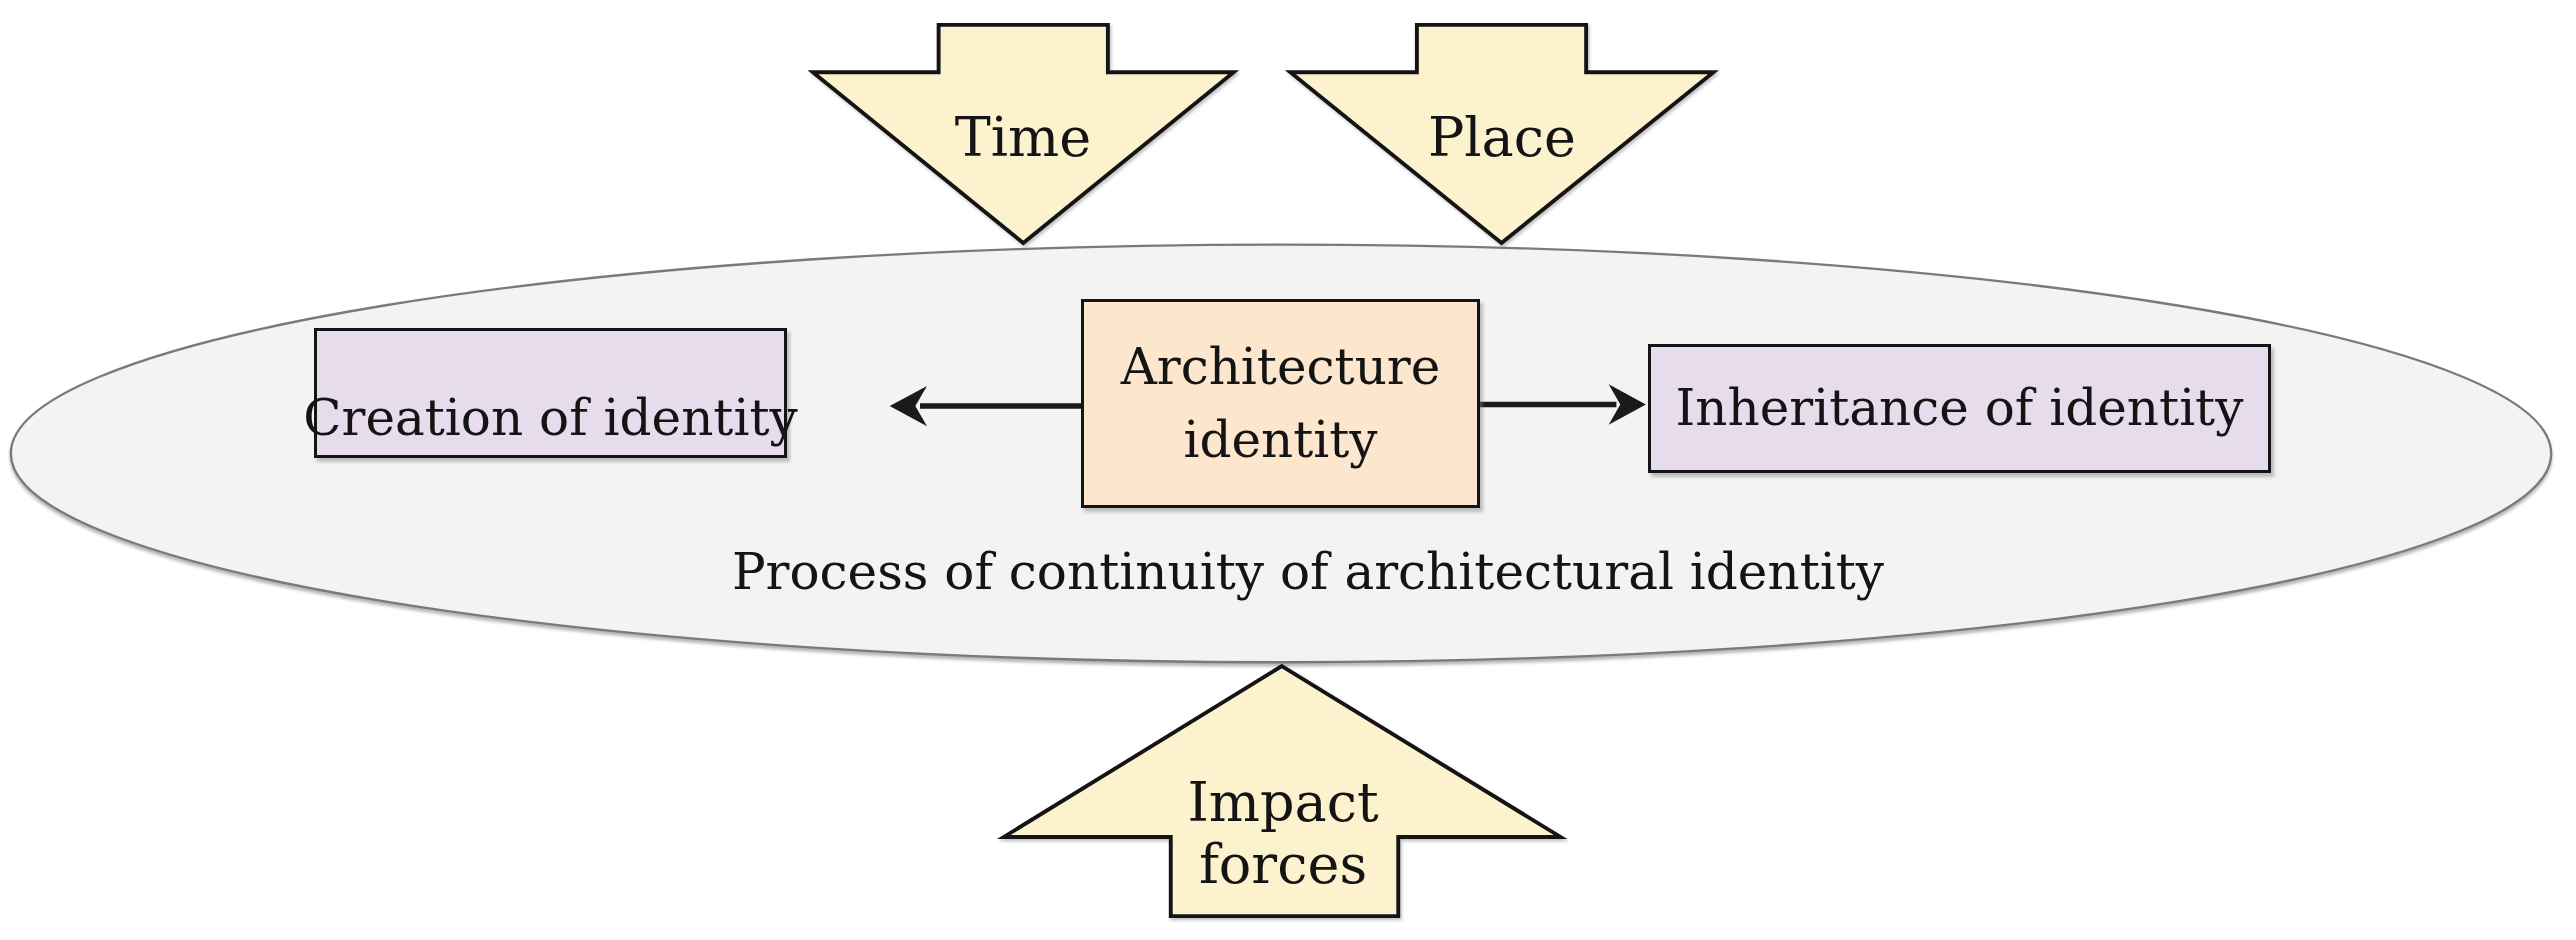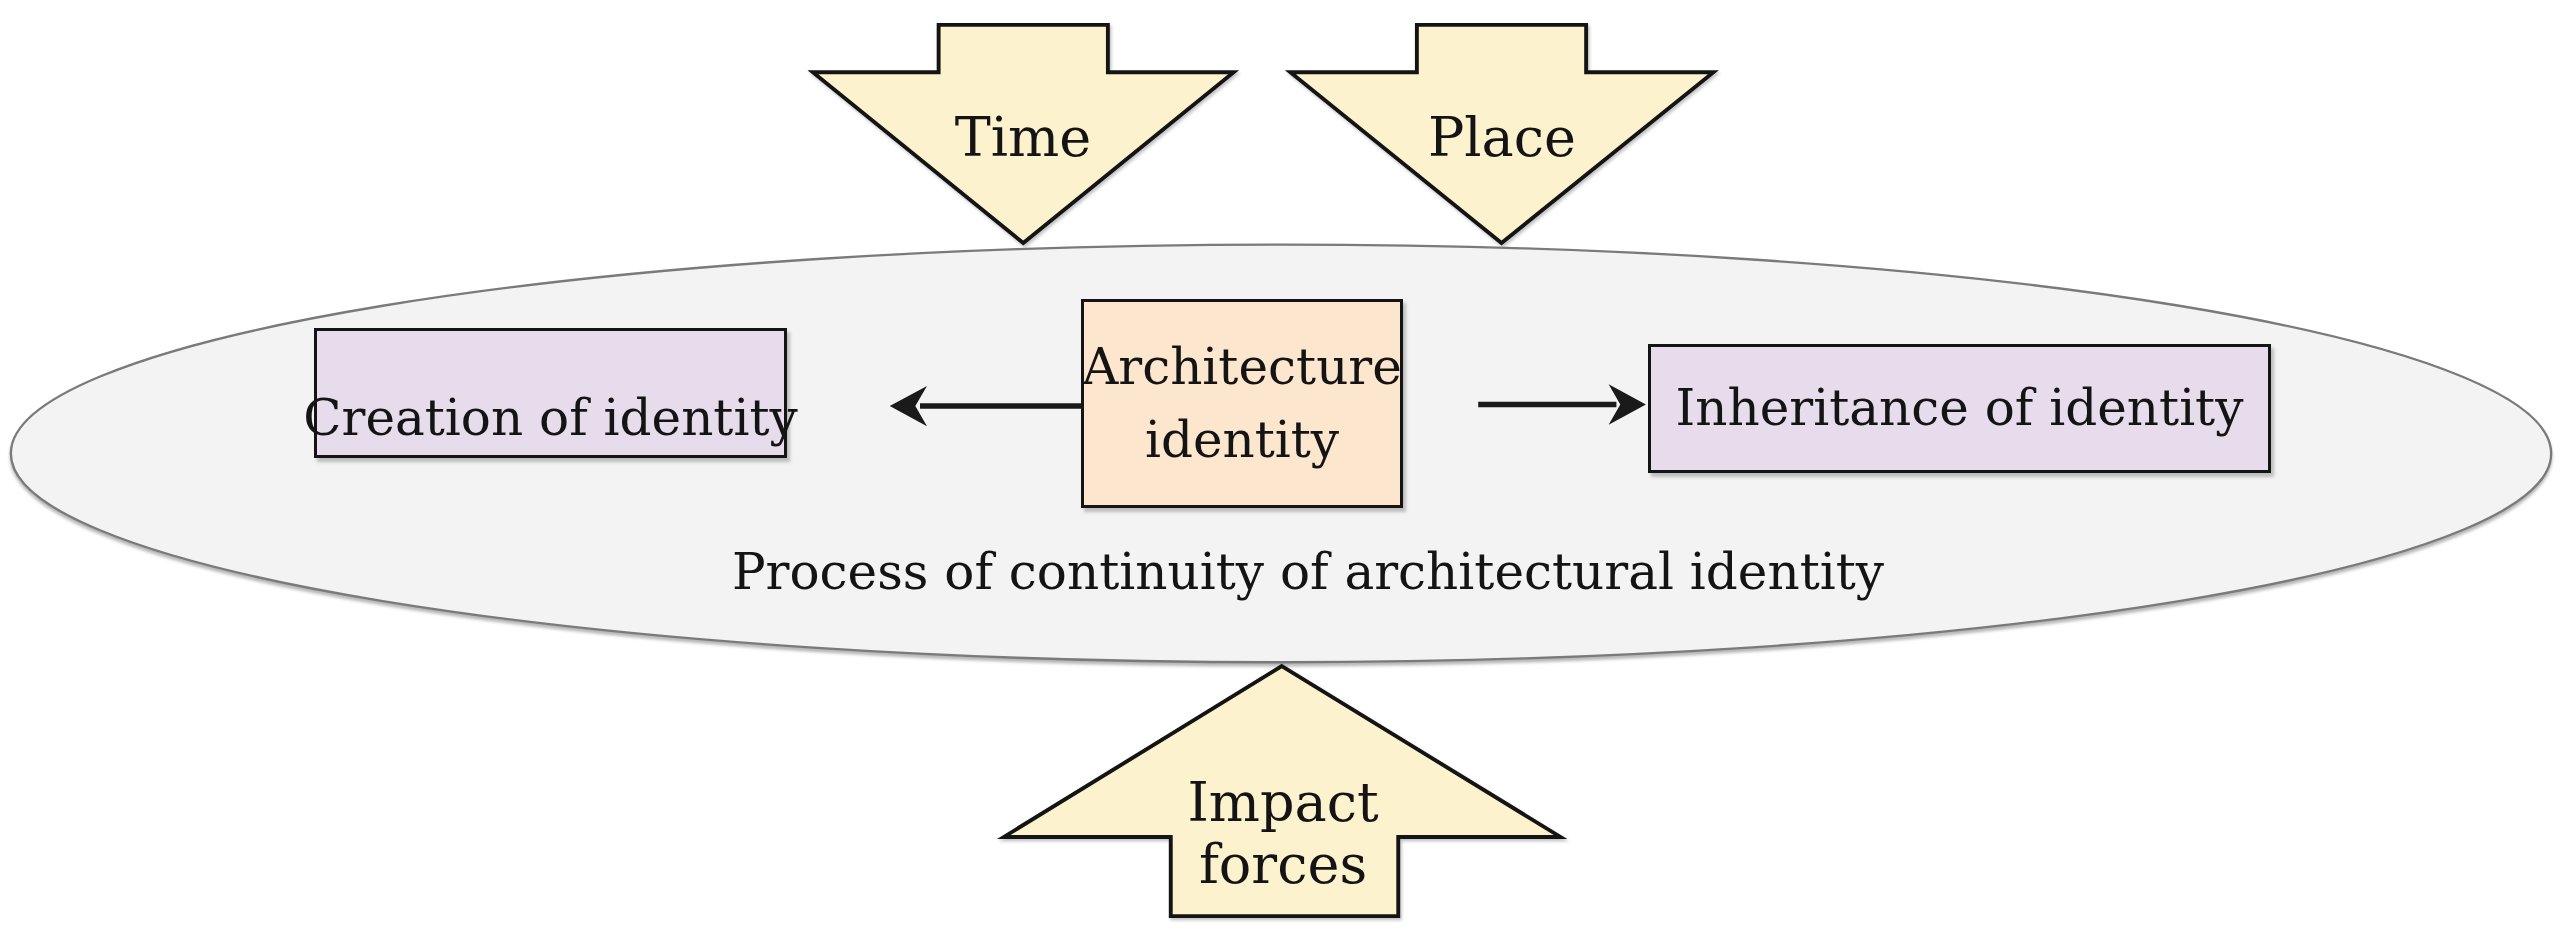--- a/index.html
+++ b/index.html
@@ -38,21 +38,21 @@
     align-items: center;
     justify-content: center;
     text-align: center;
     font-size: 50px;
     line-height: 73px;
     white-space: nowrap;
     box-shadow: 3.1px 3.9px 3.1px rgba(125,125,125,0.45);
   }
   .box-left   { left: 314px;  top: 328px; width: 473px; height: 130px; justify-content: flex-end; }
   .box-right  { left: 1648px; top: 344px; width: 623px; height: 129px; }
-  .box-center { left: 1081px; top: 299px; width: 322px; height: 209px; }
+  .box-center { left: 1081px; top: 299px; width: 399px; height: 209px; }
   .arrow-label {
     position: absolute;
     transform: translate(-50%, -50%);
     font-weight: normal;
     font-size: 54px;
     line-height: 62px;
     text-align: center;
     white-space: nowrap;
   }
   .label-time   { left: 1023px; top: 138px; }

